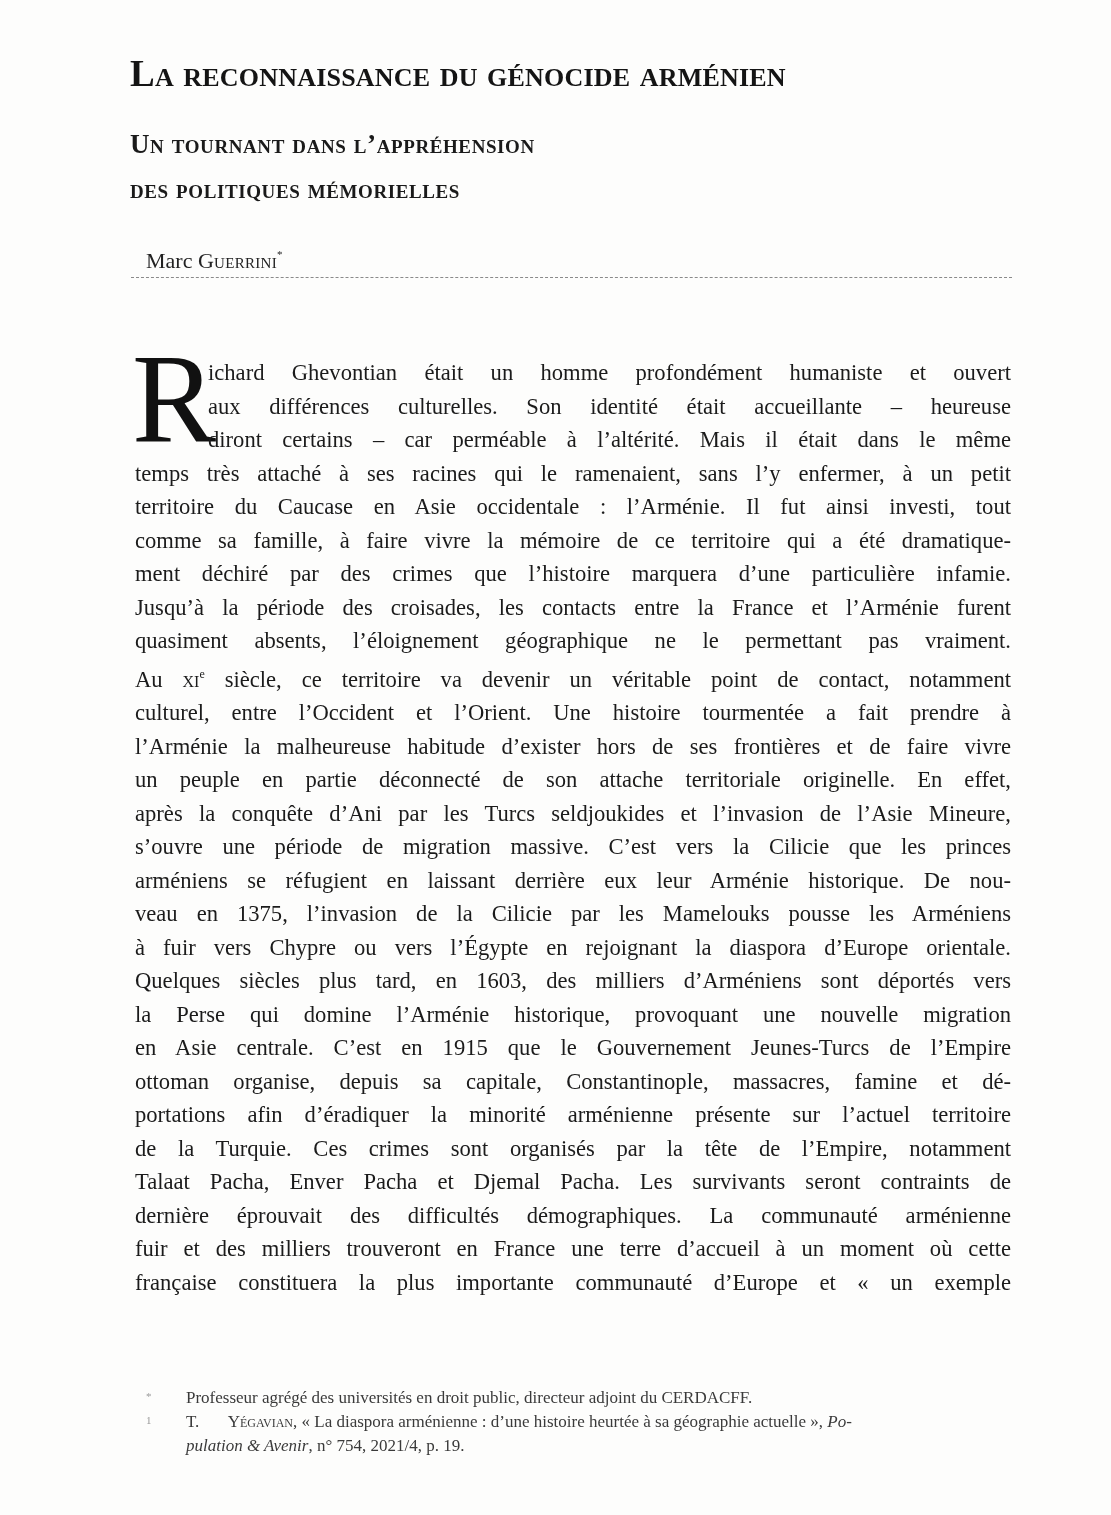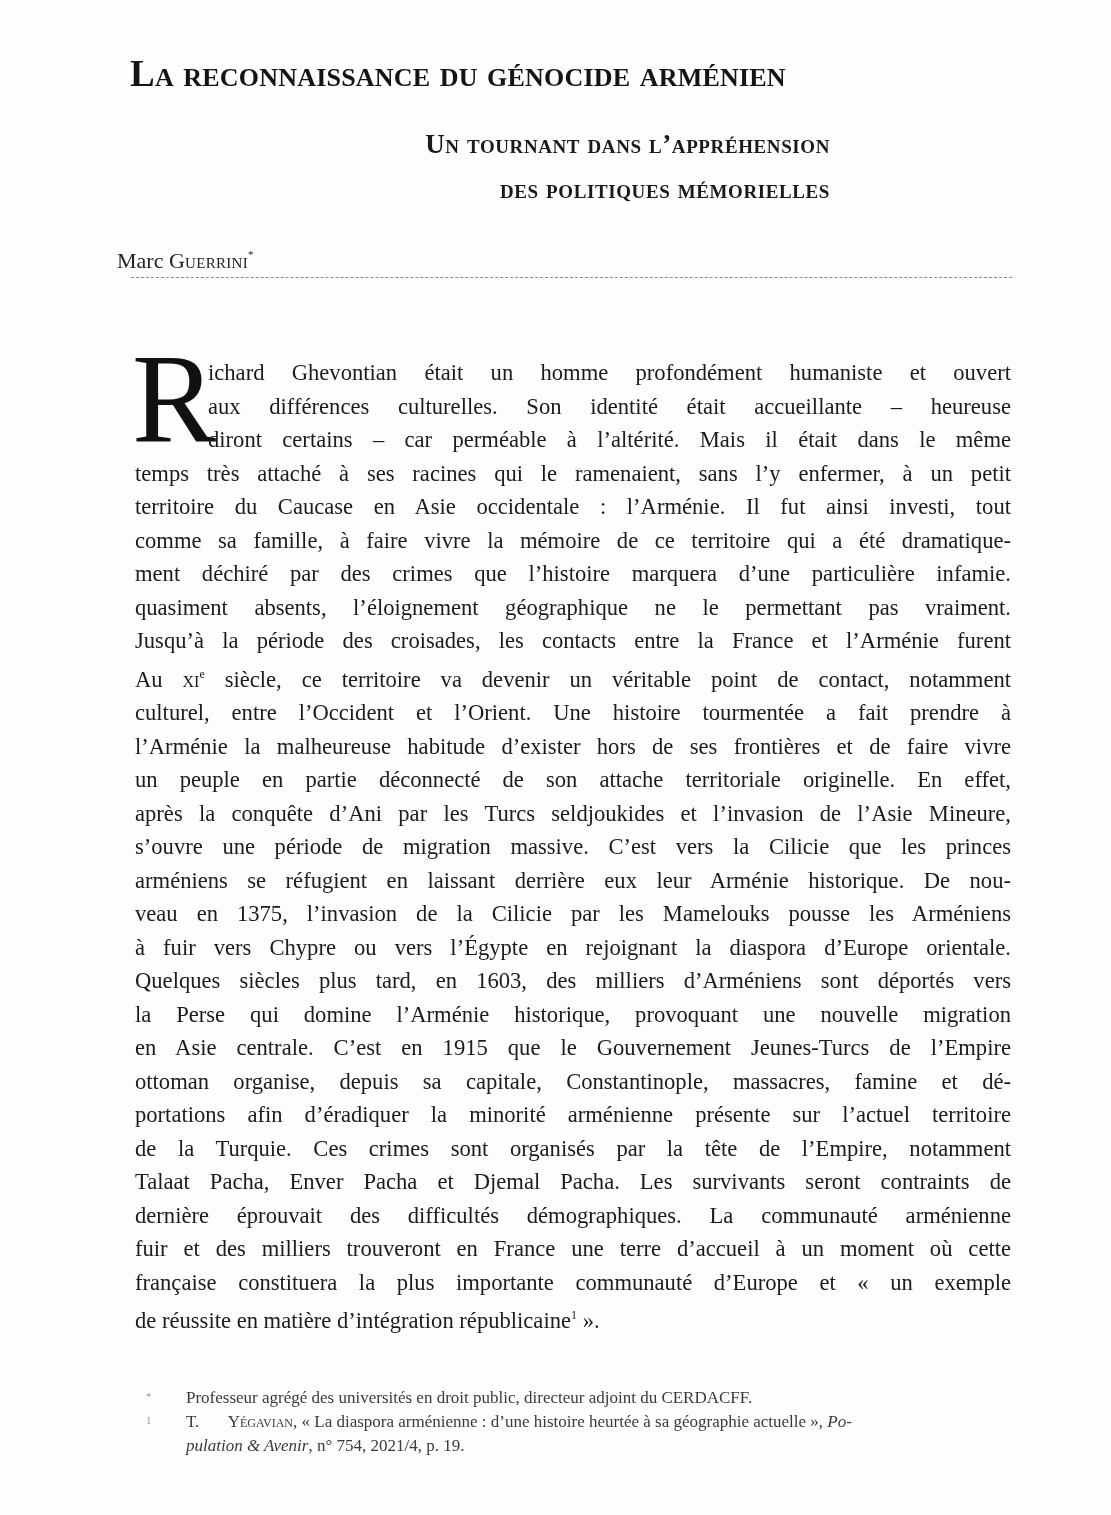--- a/index.html
+++ b/index.html
@@ -42,26 +42,25 @@
       top: 122px;
       width: 700px;
       margin: 0;
       font-family: "Liberation Serif", serif;
       font-weight: bold;
       font-size: 27px;
       line-height: 45px;
       font-variant: small-caps;
       letter-spacing: 0.6px;
       color: #1a1a1a;
-      text-align: right;
     }
     .subtitle span { display: block; white-space: nowrap; }
     .author {
       position: absolute;
-      left: 117px;
+      left: 146px;
       top: 241px;
       font-size: 22px;
       line-height: 26px;
       color: #222;
       white-space: nowrap;
     }
     .author .last { font-variant: small-caps; letter-spacing: 0.3px; }
     .author sup { font-size: 11px; vertical-align: 10px; }
     .rule {
       position: absolute;
@@ -144,42 +143,41 @@
   <div class="dropcap">R</div>
 
   <div class="body-text">
     <span class="line indent">ichard Ghevontian était un homme profondément humaniste et ouvert</span>
     <span class="line indent">aux différences culturelles. Son identité était accueillante – heureuse</span>
     <span class="line indent">diront certains – car perméable à l’altérité. Mais il était dans le même</span>
     <span class="line">temps très attaché à ses racines qui le ramenaient, sans l’y enfermer, à un petit</span>
     <span class="line">territoire du Caucase en Asie occidentale : l’Arménie. Il fut ainsi investi, tout</span>
     <span class="line">comme sa famille, à faire vivre la mémoire de ce territoire qui a été dramatique-</span>
     <span class="line">ment déchiré par des crimes que l’histoire marquera d’une particulière infamie.</span>
+    <span class="line">Jusqu’à la période des croisades, les contacts entre la France et l’Arménie furent</span>
     <span class="line">quasiment absents, l’éloignement géographique ne le permettant pas vraiment.</span>
-    <span class="line">Jusqu’à la période des croisades, les contacts entre la France et l’Arménie furent</span>
     <span class="line"><span>Au </span><span class="smallcaps">xi</span><span class="sup">e</span> <span>siècle, ce territoire va devenir un véritable point de contact, notamment</span></span>
     <span class="line">culturel, entre l’Occident et l’Orient. Une histoire tourmentée a fait prendre à</span>
     <span class="line">l’Arménie la malheureuse habitude d’exister hors de ses frontières et de faire vivre</span>
     <span class="line">un peuple en partie déconnecté de son attache territoriale originelle. En effet,</span>
     <span class="line">après la conquête d’Ani par les Turcs seldjoukides et l’invasion de l’Asie Mineure,</span>
     <span class="line">s’ouvre une période de migration massive. C’est vers la Cilicie que les princes</span>
     <span class="line">arméniens se réfugient en laissant derrière eux leur Arménie historique. De nou-</span>
     <span class="line">veau en 1375, l’invasion de la Cilicie par les Mamelouks pousse les Arméniens</span>
     <span class="line">à fuir vers Chypre ou vers l’Égypte en rejoignant la diaspora d’Europe orientale.</span>
     <span class="line">Quelques siècles plus tard, en 1603, des milliers d’Arméniens sont déportés vers</span>
     <span class="line">la Perse qui domine l’Arménie historique, provoquant une nouvelle migration</span>
     <span class="line">en Asie centrale. C’est en 1915 que le Gouvernement Jeunes-Turcs de l’Empire</span>
     <span class="line">ottoman organise, depuis sa capitale, Constantinople, massacres, famine et dé-</span>
     <span class="line">portations afin d’éradiquer la minorité arménienne présente sur l’actuel territoire</span>
     <span class="line">de la Turquie. Ces crimes sont organisés par la tête de l’Empire, notamment</span>
     <span class="line">Talaat Pacha, Enver Pacha et Djemal Pacha. Les survivants seront contraints de</span>
     <span class="line">dernière éprouvait des difficultés démographiques. La communauté arménienne</span>
     <span class="line">fuir et des milliers trouveront en France une terre d’accueil à un moment où cette</span>
     <span class="line">française constituera la plus importante communauté d’Europe et « un exemple</span>
-    <span class="line last"><span>de réussite en matière d’intégration républicaine</span><span class="sup">1</span><span> ».</span></span>
   </div>
 
   <div class="footnotes">
     <div class="fn">
       <span class="marker">*</span>
       <span class="line">Professeur agrégé des universités en droit public, directeur adjoint du CERDACFF.</span>
     </div>
     <div class="fn">
       <span class="marker">1</span>
       <span class="line"><span>T. </span><span class="sc">Yégavian</span><span>, « La diaspora arménienne : d’une histoire heurtée à sa géographie actuelle », </span><i>Po-</i></span>

